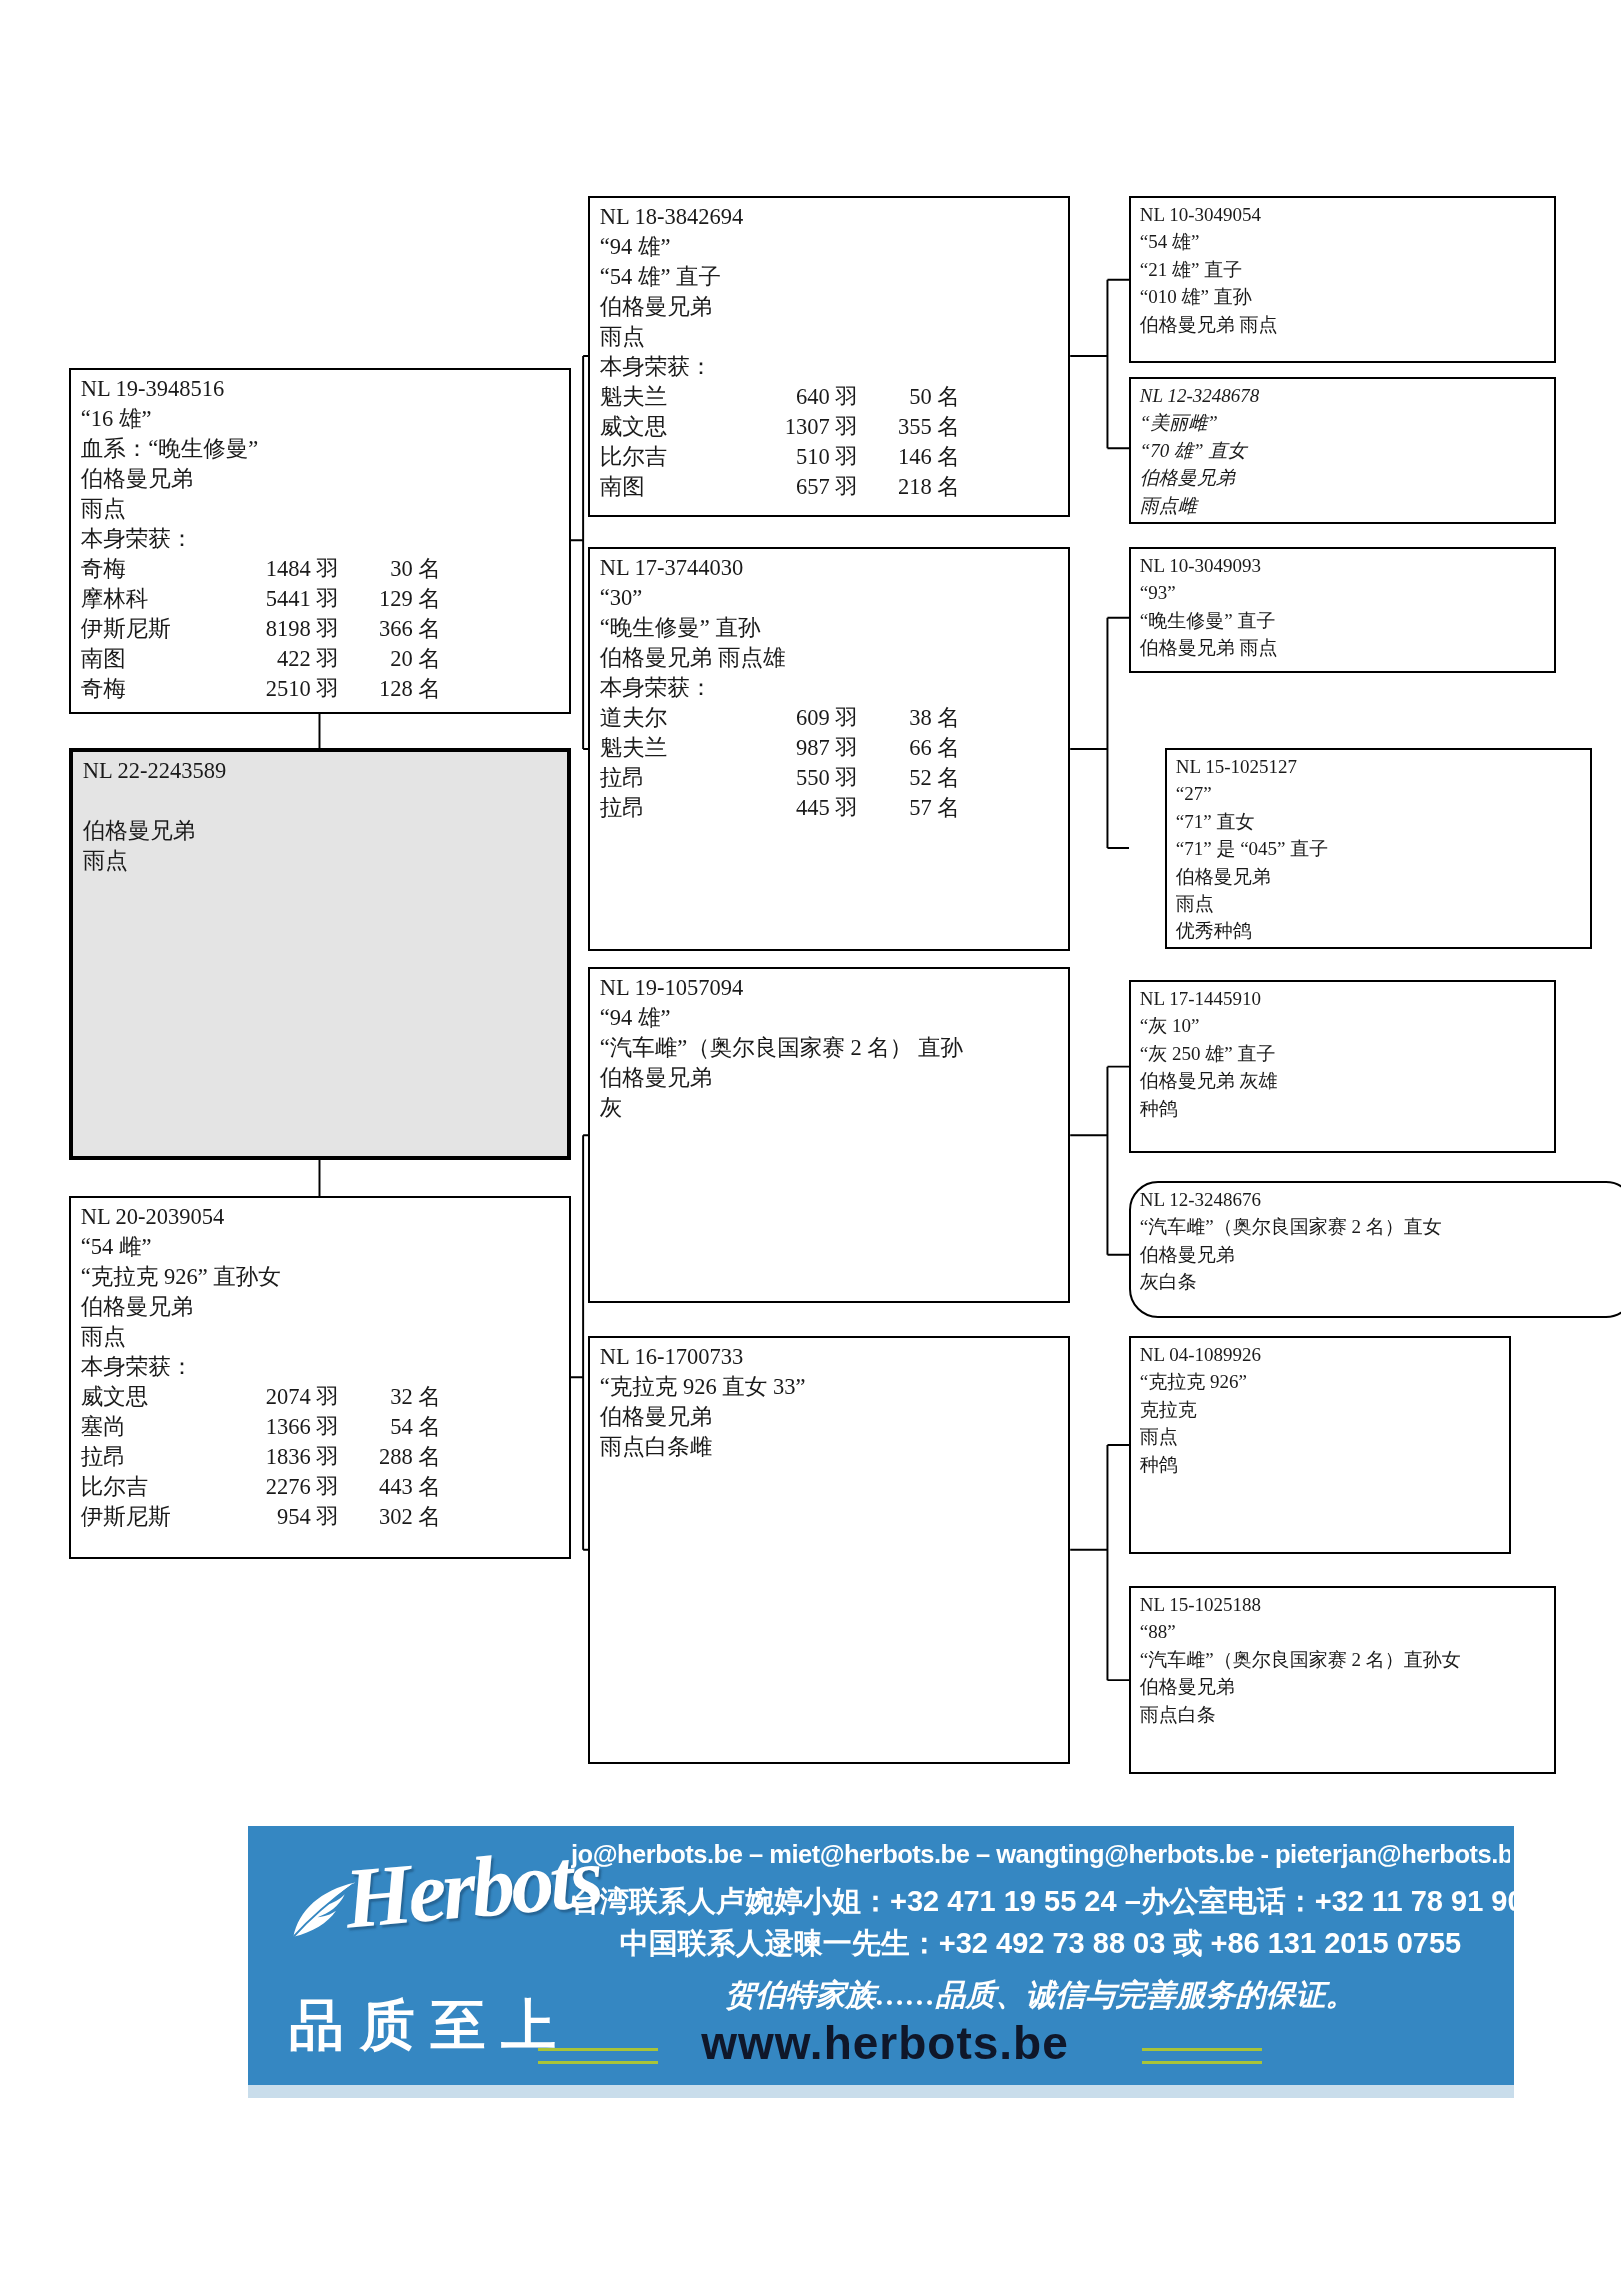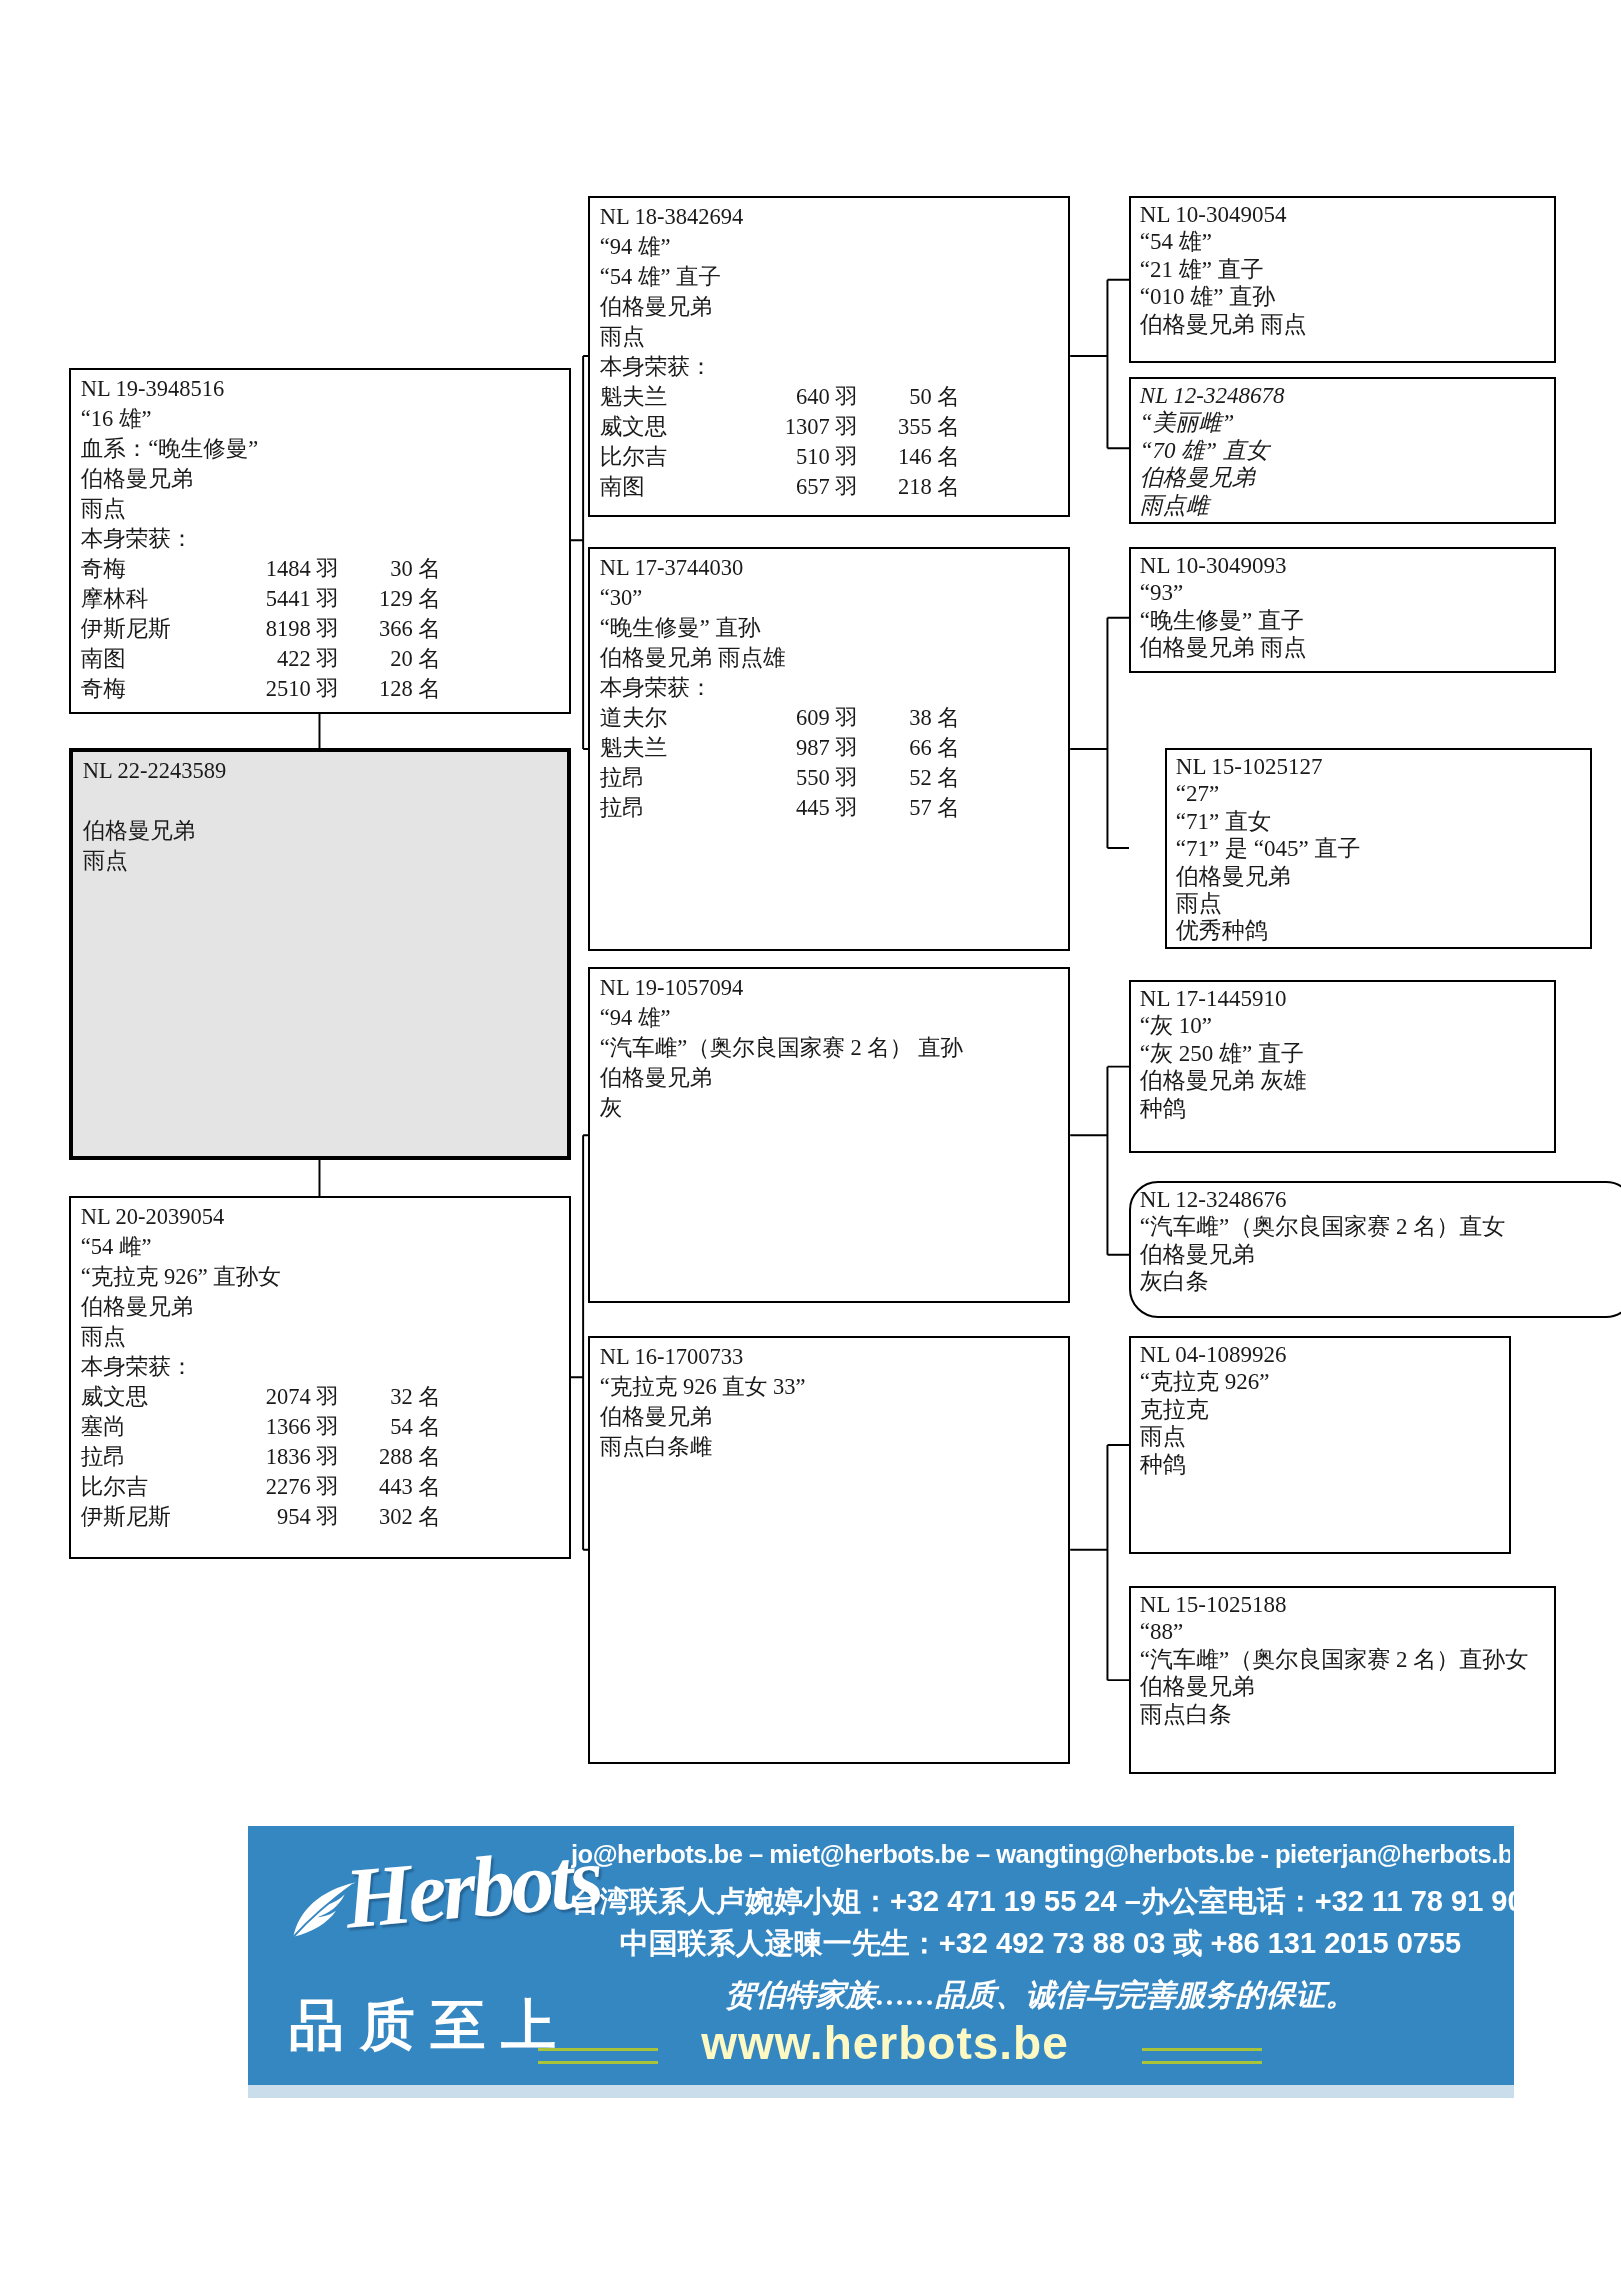--- a/index.html
+++ b/index.html
@@ -3,21 +3,21 @@
 <meta charset="utf-8">
 <title>Herbots</title>
 <style>
   html,body{margin:0;padding:0;background:#ffffff;}
   #page{position:relative;width:1621px;height:2293px;background:#ffffff;
         font-family:"Liberation Serif","DejaVu Serif",serif;color:#1a1a1a;overflow:hidden;}
   
   .box{position:absolute;border:2px solid #000;background:#fff;box-sizing:border-box;
        padding:3.9px 9.8px;font-size:22.5px;line-height:30px;}
   .box .ln{min-height:30px;white-space:pre-wrap;}
-  .box.sm{font-size:23px;line-height:27.4px;padding:2.9px 8.8px;}
+  .box.sm{font-size:19px;line-height:27.4px;padding:2.9px 8.8px;}
   .box.sm .ln{min-height:27.4px;}
   .box.subject{border:4.9px solid #000;background:#e4e4e4;}
   .ring{white-space:nowrap;}
   .res{display:flex;}
   .r-name{width:125px;}
   .r-birds{width:133px;text-align:right;white-space:nowrap;}
   .r-rank{width:102px;text-align:right;white-space:nowrap;}
   
   #wires{position:absolute;left:0;top:0;pointer-events:none;}
   
@@ -319,20 +319,20 @@
       <span class="brand-word">Herbots</span>
     </div>
     <div class="slogan">品质至上</div>
 
     <div class="b-line b-emails">jo@herbots.be – miet@herbots.be – wangting@herbots.be - pieterjan@herbots.be</div>
     <div class="b-line b-taiwan">台湾联系人卢婉婷小姐：+32 471 19 55 24 –办公室电话：+32 11 78 91 90</div>
     <div class="b-line b-china">中国联系人逯暕一先生：+32 492 73 88 03 或 +86 131 2015 0755</div>
     <div class="b-line b-tagline">贺伯特家族……品质、诚信与完善服务的保证。</div>
 
     <div class="dbl left" style="border-color:#a9c438;"></div>
-    <div class="www" style="color:#fef9c3;">www.herbots.be</div>
+    <div class="www" style="color:#0f172a;">www.herbots.be</div>
     <div class="dbl right" style="border-color:#a9c438;"></div>
 
     <div class="strip"></div>
   </div>
 
 </div>
 
 
 </body></html>

